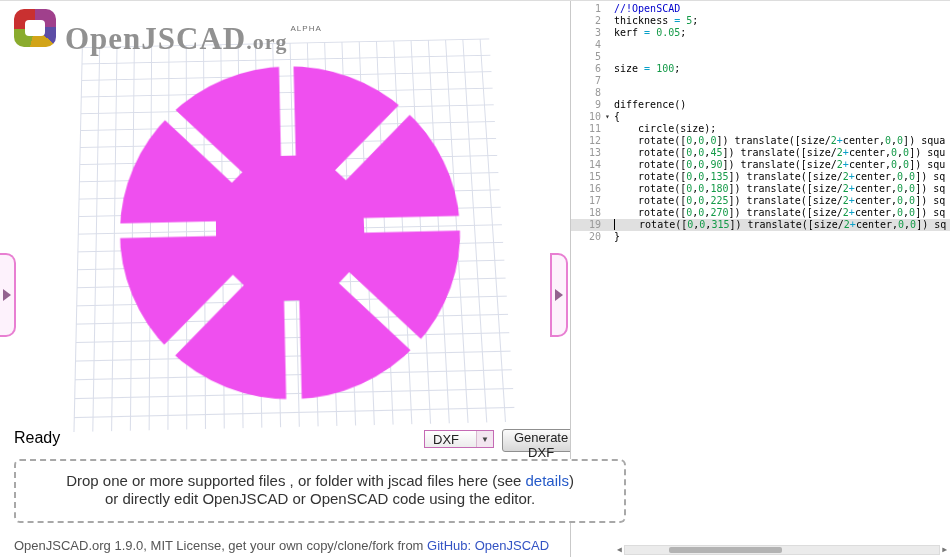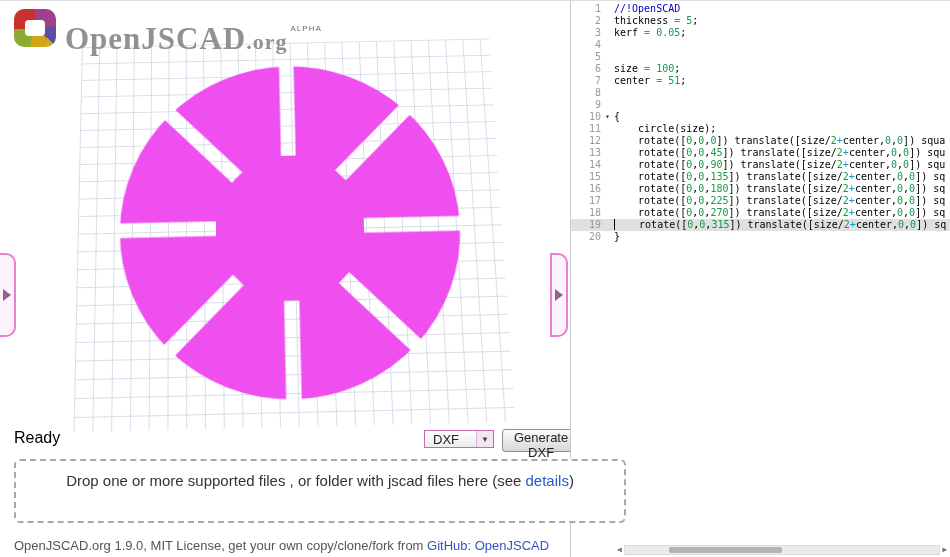--- a/index.html
+++ b/index.html
@@ -112,37 +112,38 @@
 
   <div class="format-select">
     <span class="fmt-value">DXF</span>
     <span class="fmt-arrow">▼</span>
   </div>
 
   <button class="generate-btn">Generate DXF</button>
 
   <div class="dropzone">
     <div class="dz-line1"><span>Drop one or more supported files , or folder with jscad files here (see </span><a class="dz-link">details</a><span>)</span></div>
+    <div class="dz-line2">or directly edit OpenJSCAD or OpenSCAD code using the editor.</div>
   </div>
 
   <div class="footer"><span>OpenJSCAD.org 1.9.0, MIT License, get your own copy/clone/fork from </span><a class="footer-link">GitHub: OpenJSCAD</a></div>
 
 </div>
 
 <div class="editor-panel">
   <div class="code-lines">
       <div class="cm-row"><span class="cm-gutter-num">1</span><span class="cm-fold"></span><span class="cm-code"><span class="tok-cm">//!OpenSCAD</span></span></div>
       <div class="cm-row"><span class="cm-gutter-num">2</span><span class="cm-fold"></span><span class="cm-code"><span class="tok-p">thickness </span><span class="tok-o">=</span><span class="tok-p"> </span><span class="tok-n">5</span><span class="tok-p">;</span></span></div>
       <div class="cm-row"><span class="cm-gutter-num">3</span><span class="cm-fold"></span><span class="cm-code"><span class="tok-p">kerf </span><span class="tok-o">=</span><span class="tok-p"> </span><span class="tok-n">0.05</span><span class="tok-p">;</span></span></div>
       <div class="cm-row"><span class="cm-gutter-num">4</span><span class="cm-fold"></span><span class="cm-code"></span></div>
       <div class="cm-row"><span class="cm-gutter-num">5</span><span class="cm-fold"></span></div>
       <div class="cm-row"><span class="cm-gutter-num">6</span><span class="cm-fold"></span><span class="cm-code"><span class="tok-p">size </span><span class="tok-o">=</span><span class="tok-p"> </span><span class="tok-n">100</span><span class="tok-p">;</span></span></div>
-      <div class="cm-row"><span class="cm-gutter-num">7</span><span class="cm-fold"></span><span class="cm-code"><span class="tok-p">center </span><span class="tok-o">=</span><span class="tok-p"> </span><span class="tok-n">51</span><span class="tok-p">;</span></span></div>
+      <div class="cm-row"><span class="cm-gutter-num">7</span><span class="cm-fold"></span></div>
       <div class="cm-row"><span class="cm-gutter-num">8</span><span class="cm-fold"></span><span class="cm-code"></span></div>
-      <div class="cm-row"><span class="cm-gutter-num">9</span><span class="cm-fold"></span></div>
+      <div class="cm-row"><span class="cm-gutter-num">9</span><span class="cm-fold"></span><span class="cm-code"><span class="tok-p">difference()</span></span></div>
       <div class="cm-row"><span class="cm-gutter-num">10</span><span class="cm-fold">▾</span><span class="cm-code"><span class="tok-p">{</span></span></div>
       <div class="cm-row"><span class="cm-gutter-num">11</span><span class="cm-fold"></span><span class="cm-code"><span class="tok-p">    circle(size);</span></span></div>
       <div class="cm-row"><span class="cm-gutter-num">12</span><span class="cm-fold"></span><span class="cm-code"><span class="tok-p">    rotate([</span><span class="tok-n">0</span><span class="tok-p">,</span><span class="tok-n">0</span><span class="tok-p">,</span><span class="tok-n">0</span><span class="tok-p">]) translate([size/</span><span class="tok-n">2</span><span class="tok-o">+</span><span class="tok-p">center,</span><span class="tok-n">0</span><span class="tok-p">,</span><span class="tok-n">0</span><span class="tok-p">]) squa</span></span></div>
       <div class="cm-row"><span class="cm-gutter-num">13</span><span class="cm-fold"></span><span class="cm-code"><span class="tok-p">    rotate([</span><span class="tok-n">0</span><span class="tok-p">,</span><span class="tok-n">0</span><span class="tok-p">,</span><span class="tok-n">45</span><span class="tok-p">]) translate([size/</span><span class="tok-n">2</span><span class="tok-o">+</span><span class="tok-p">center,</span><span class="tok-n">0</span><span class="tok-p">,</span><span class="tok-n">0</span><span class="tok-p">]) squ</span></span></div>
       <div class="cm-row"><span class="cm-gutter-num">14</span><span class="cm-fold"></span><span class="cm-code"><span class="tok-p">    rotate([</span><span class="tok-n">0</span><span class="tok-p">,</span><span class="tok-n">0</span><span class="tok-p">,</span><span class="tok-n">90</span><span class="tok-p">]) translate([size/</span><span class="tok-n">2</span><span class="tok-o">+</span><span class="tok-p">center,</span><span class="tok-n">0</span><span class="tok-p">,</span><span class="tok-n">0</span><span class="tok-p">]) squ</span></span></div>
       <div class="cm-row"><span class="cm-gutter-num">15</span><span class="cm-fold"></span><span class="cm-code"><span class="tok-p">    rotate([</span><span class="tok-n">0</span><span class="tok-p">,</span><span class="tok-n">0</span><span class="tok-p">,</span><span class="tok-n">135</span><span class="tok-p">]) translate([size/</span><span class="tok-n">2</span><span class="tok-o">+</span><span class="tok-p">center,</span><span class="tok-n">0</span><span class="tok-p">,</span><span class="tok-n">0</span><span class="tok-p">]) sq</span></span></div>
       <div class="cm-row"><span class="cm-gutter-num">16</span><span class="cm-fold"></span><span class="cm-code"><span class="tok-p">    rotate([</span><span class="tok-n">0</span><span class="tok-p">,</span><span class="tok-n">0</span><span class="tok-p">,</span><span class="tok-n">180</span><span class="tok-p">]) translate([size/</span><span class="tok-n">2</span><span class="tok-o">+</span><span class="tok-p">center,</span><span class="tok-n">0</span><span class="tok-p">,</span><span class="tok-n">0</span><span class="tok-p">]) sq</span></span></div>
       <div class="cm-row"><span class="cm-gutter-num">17</span><span class="cm-fold"></span><span class="cm-code"><span class="tok-p">    rotate([</span><span class="tok-n">0</span><span class="tok-p">,</span><span class="tok-n">0</span><span class="tok-p">,</span><span class="tok-n">225</span><span class="tok-p">]) translate([size/</span><span class="tok-n">2</span><span class="tok-o">+</span><span class="tok-p">center,</span><span class="tok-n">0</span><span class="tok-p">,</span><span class="tok-n">0</span><span class="tok-p">]) sq</span></span></div>
       <div class="cm-row"><span class="cm-gutter-num">18</span><span class="cm-fold"></span><span class="cm-code"><span class="tok-p">    rotate([</span><span class="tok-n">0</span><span class="tok-p">,</span><span class="tok-n">0</span><span class="tok-p">,</span><span class="tok-n">270</span><span class="tok-p">]) translate([size/</span><span class="tok-n">2</span><span class="tok-o">+</span><span class="tok-p">center,</span><span class="tok-n">0</span><span class="tok-p">,</span><span class="tok-n">0</span><span class="tok-p">]) sq</span></span></div>
       <div class="cm-row active"><span class="cm-gutter-num">19</span><span class="cm-fold"></span><span class="cm-code"><span class="cursor"></span><span class="tok-p">    rotate([</span><span class="tok-n">0</span><span class="tok-p">,</span><span class="tok-n">0</span><span class="tok-p">,</span><span class="tok-n">315</span><span class="tok-p">]) translate([size/</span><span class="tok-n">2</span><span class="tok-o">+</span><span class="tok-p">center,</span><span class="tok-n">0</span><span class="tok-p">,</span><span class="tok-n">0</span><span class="tok-p">]) sq</span></span></div>

